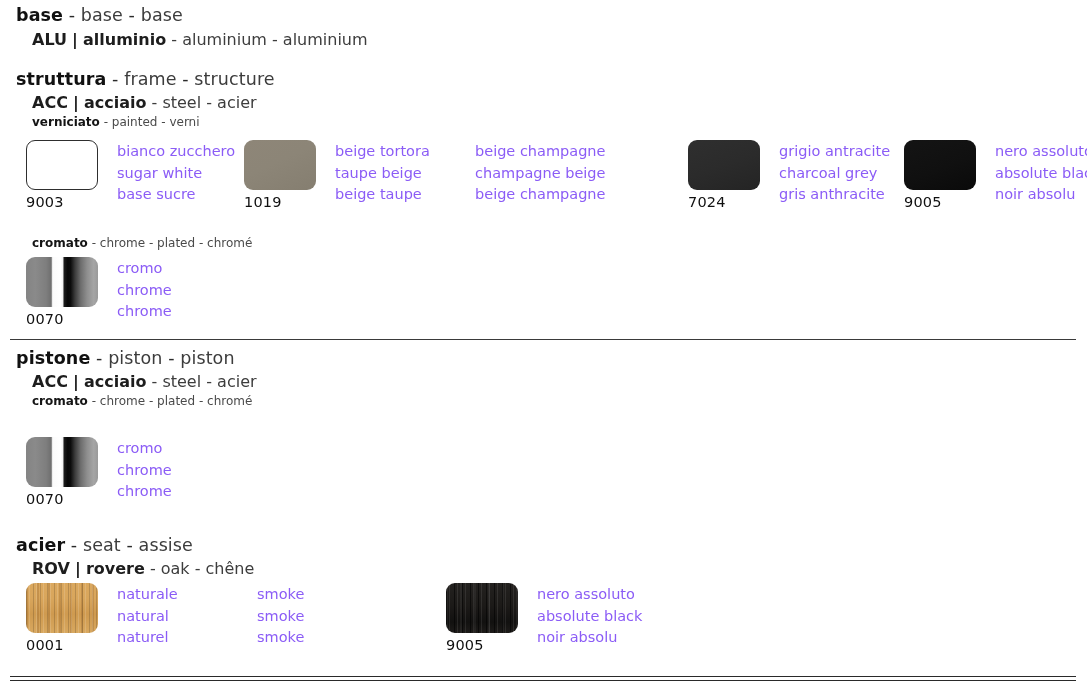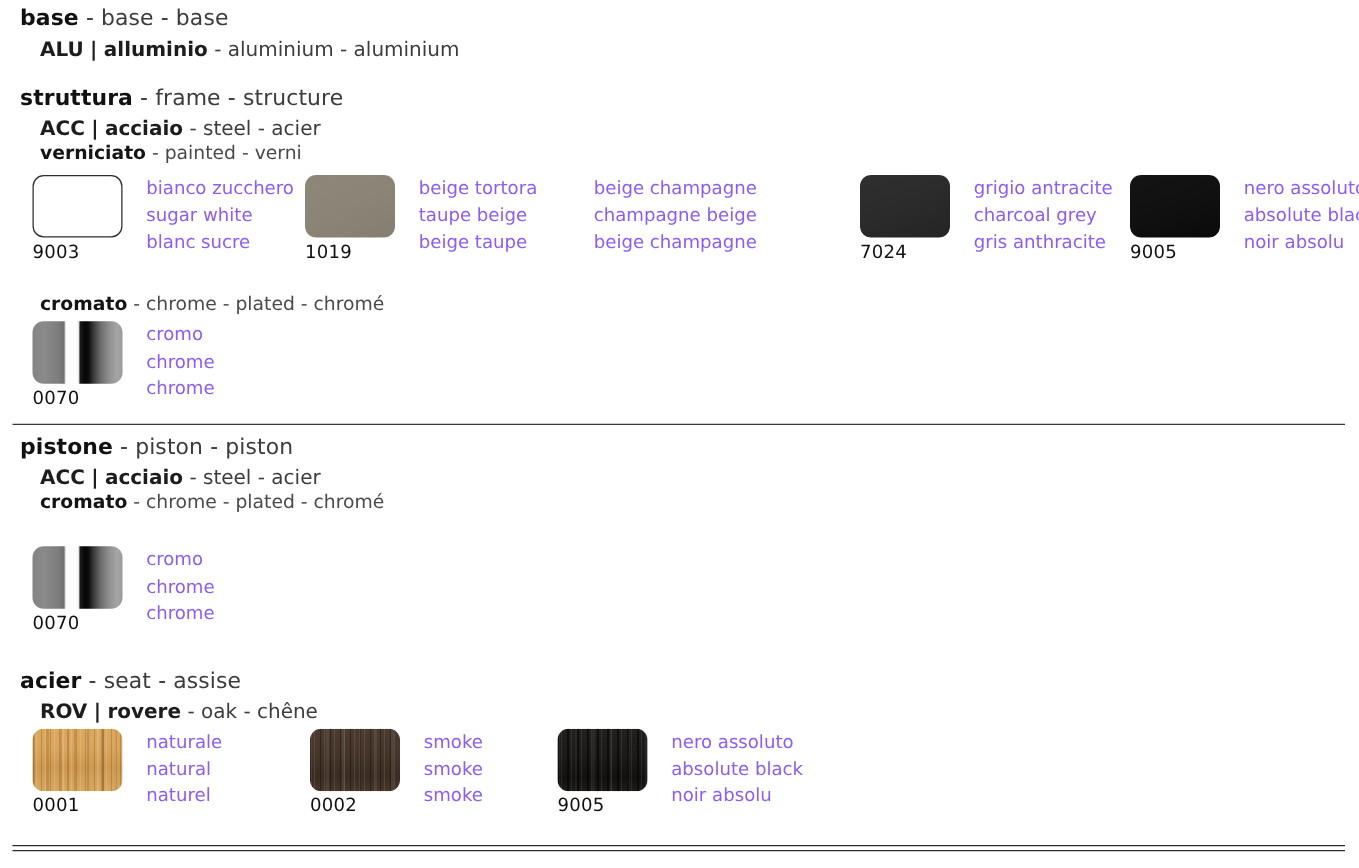--- a/index.html
+++ b/index.html
@@ -43,21 +43,21 @@
     line-height: 17px;
     white-space: nowrap;
     color: #1d1d1d;
   }
   .sub-title .code { font-weight: 700; }
   .sub-title .bar  { font-weight: 700; }
   .sub-title .it   { font-weight: 700; }
   .sub-title .rest { font-weight: 400; color: #3d3d3d; }
 
   .finish-title {
-    font-size: 15px;
+    font-size: 12px;
     line-height: 14px;
     white-space: nowrap;
     color: #2b2b2b;
   }
   .finish-title .it { font-weight: 700; color: #141414; }
   .finish-title .rest { font-weight: 400; color: #4a4a4a; }
 
   
   .row {
     position: relative;
@@ -241,21 +241,21 @@
   <div class="row" style="position:absolute; left:26px; top:140px;">
 
     <div class="item" style="width:218px;">
       <div class="chip-wrap">
         <div class="chip fill-white"></div>
         <div class="chip-code">9003</div>
       </div>
       <div class="names">
         <div>bianco zucchero</div>
         <div>sugar white</div>
-        <div>blanc sucre</div>
+        <div>base sucre</div>
       </div>
     </div>
 
     <div class="item" style="width:222px;">
       <div class="chip-wrap">
         <div class="chip fill-1019"></div>
         <div class="chip-code">1019</div>
       </div>
       <div class="names">
         <div>beige tortora</div>
@@ -376,24 +376,20 @@
         <div class="chip-code">0001</div>
       </div>
       <div class="names">
         <div>naturale</div>
         <div>natural</div>
         <div>naturel</div>
       </div>
     </div>
 
     <div class="item" style="width:198px;">
-      <div class="chip-wrap">
-        <div class="chip fill-oak-smoke"></div>
-        <div class="chip-code">0002</div>
-      </div>
       <div class="names">
         <div>smoke</div>
         <div>smoke</div>
         <div>smoke</div>
       </div>
     </div>
 
     <div class="item" style="width:200px;">
       <div class="chip-wrap">
         <div class="chip fill-oak-black"></div>

